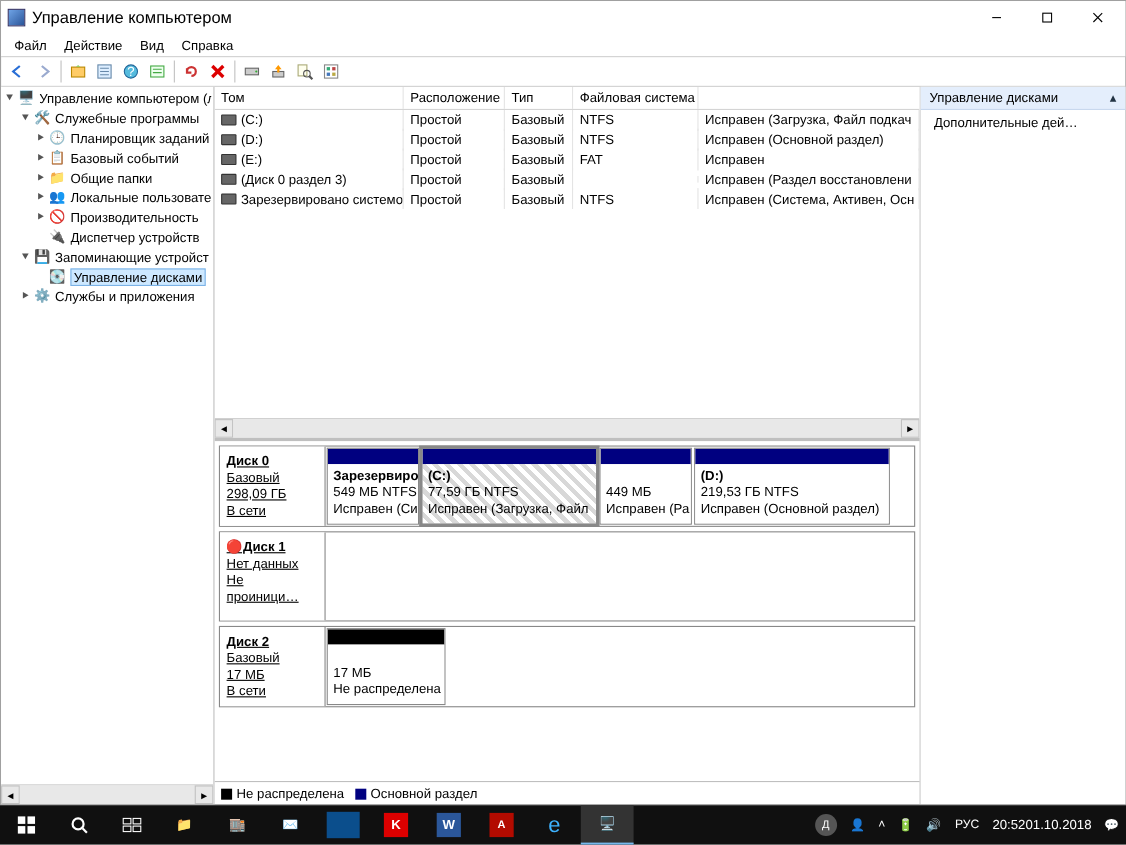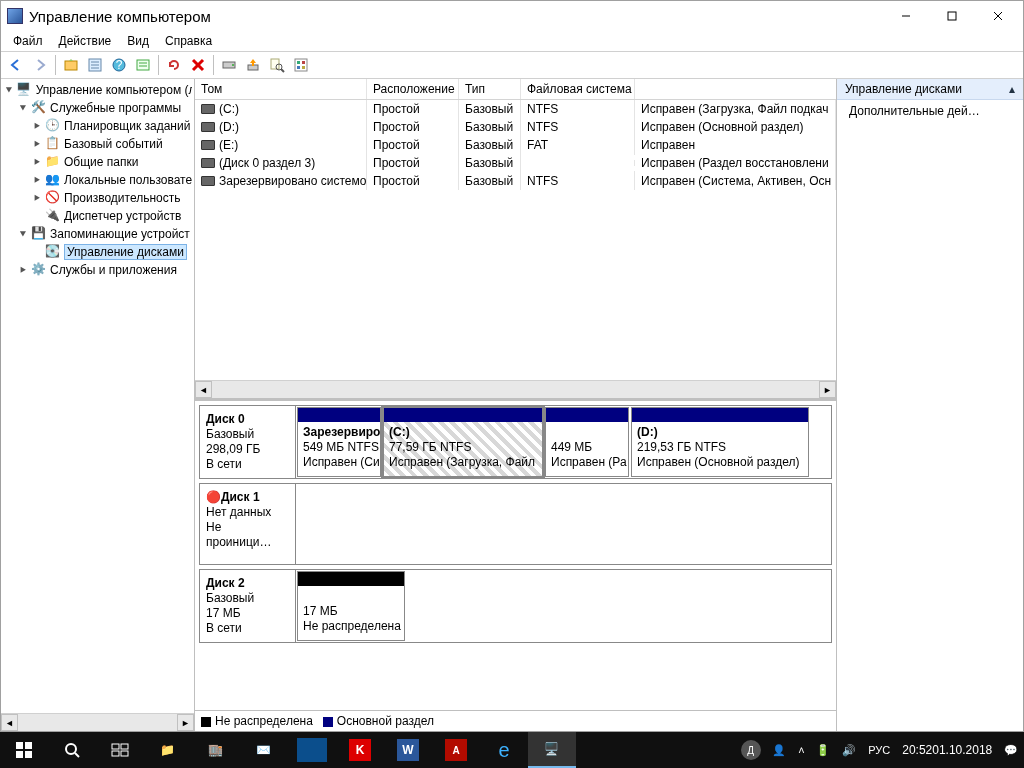--- a/index.html
+++ b/index.html
@@ -28,21 +28,21 @@
 .vol-head .col { font-weight:400; }
 .vol-body { overflow:hidden; }
 .vol-row { display:flex; height:18px; align-items:center; }
 .vol-row .cell.first { display:flex; align-items:center; gap:4px; }
 .drv-icon { width:14px; height:10px; background:#666; border:1px solid #333; border-radius:1px; flex:none; }
 .hscroll { height:18px; background:#f0f0f0; display:flex; align-items:center; border-top:1px solid #d0d0d0; }
 .hscroll .arrow { width:17px; height:17px; background:#e8e8e8; border:1px solid #c0c0c0; display:flex; align-items:center; justify-content:center; font-size:9px; }
 .hscroll .track { flex:1; height:17px; background:#e8e8e8; }
 .diskmap-wrap { border-top:3px solid #bfbfbf; overflow:auto; }
 .disk-block { display:flex; border:1px solid #888; margin:4px; }
-.disk-info { width:96px; padding:6px 6px; border-right:1px solid #888; background:#fff; line-height:15px; }
+.disk-info { width:96px; padding:6px 6px; border-right:1px solid #888; background:#fff; line-height:15px;text-decoration:underline; }
 .disk-info .dname { font-weight:bold; }
 .disk-parts { flex:1; display:flex; }
 .part { border:1px solid #888; margin:1px; display:flex; flex-direction:column; overflow:hidden; }
 .part-header { height:14px; }
 .ph-primary { background:#000080; }
 .ph-unalloc { background:#000; }
 .part-body { flex:1; padding:3px 5px; line-height:15px; white-space:nowrap; overflow:hidden; background:#fff; }
 .part.selected { outline:3px solid #888; outline-offset:-1px; }
 .part.selected .part-body { background: repeating-linear-gradient(45deg,#fff,#fff 4px,#d8d8d8 4px,#d8d8d8 8px); }
 .legend { border-top:1px solid #bfbfbf; padding:3px 6px; display:flex; gap:10px; align-items:center; }

